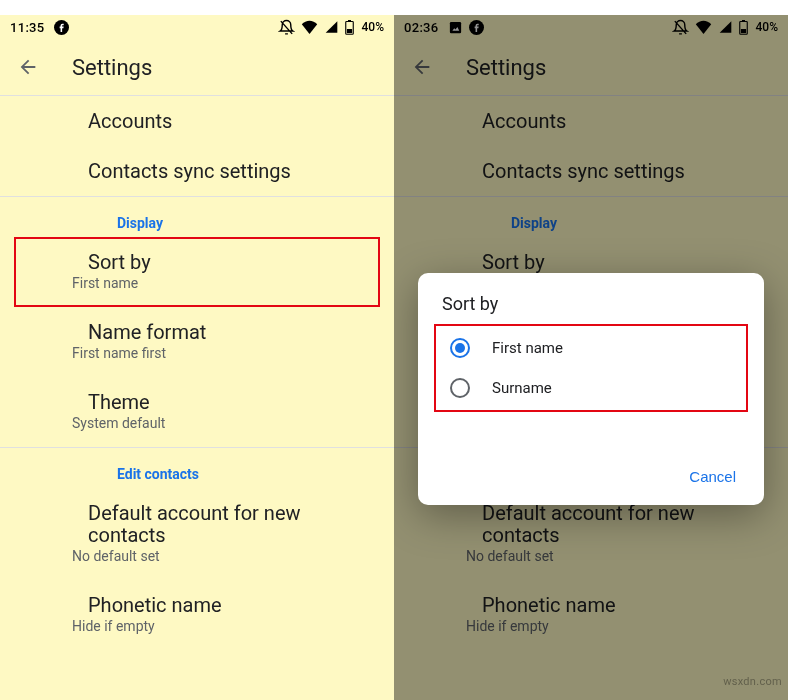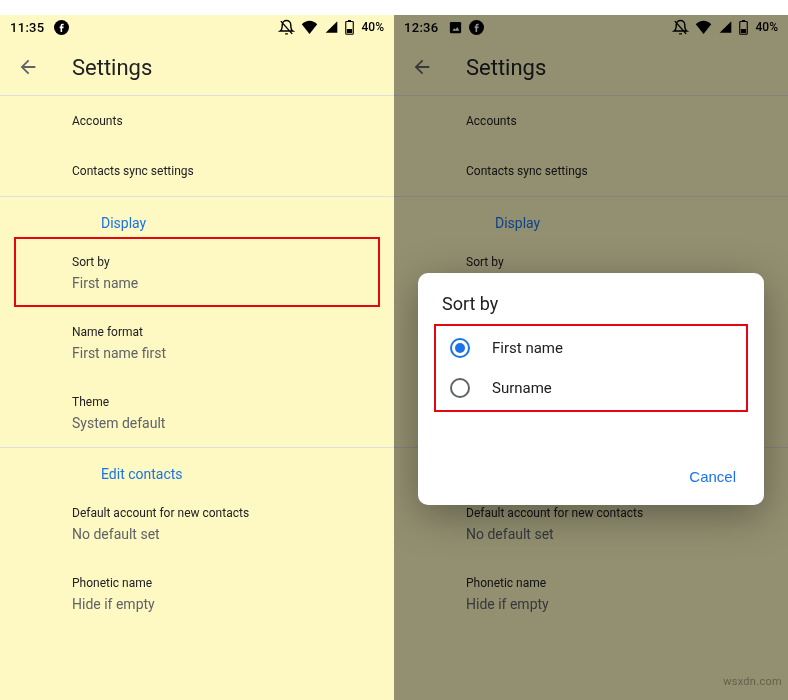--- a/index.html
+++ b/index.html
@@ -62,34 +62,36 @@
     color:#5f6368;
   }
 
   .divider { height: 1px; background: #e0e0e0; }
 
   .list { }
   .list-item {
     padding: 14px 20px 14px 72px;
   }
   .list-item .primary {
-    font-size: 12px;
+    font-size: 20px;
     color: #202124;
     line-height: 22px;
+    margin-left: 16px;
   }
   .list-item .secondary {
     font-size: 14px;
     color: #5f6368;
     line-height: 20px;
   }
   .section-header {
     padding: 18px 20px 6px 101px;
     font-size: 14px;
-    font-weight: 400;
+    font-weight: 700;
     color: #1a73e8;
+    margin-left: 16px;
   }
   .outlined-red {
     outline: 2px solid #e30613;
     outline-offset: -2px;
     margin: 0 14px;
     padding-left: 58px;
   }
   
   .dialog {
     position: absolute;
@@ -246,21 +248,21 @@
 
     <div class="list-item">
       <div class="primary">Phonetic name</div>
       <div class="secondary">Hide if empty</div>
     </div>
   </div>
 </div>
 
 <div class="phone right">
   <div class="statusbar">
-    <span class="clock">12:36</span>
+    <span class="clock">02:36</span>
     <span class="left-icons">
       <span>
         <svg width="15" height="15" viewBox="0 0 24 24">
             <rect x="3" y="3" width="18" height="18" rx="2" fill="#000"></rect>
             <path fill="#fff" d="M7 17l3-4 2 2 3-4 3 6H7z"></path>
           </svg>
       </span>
       <span>
         <svg width="15" height="15" viewBox="0 0 24 24">
             <circle cx="12" cy="12" r="12" fill="#000"></circle>

